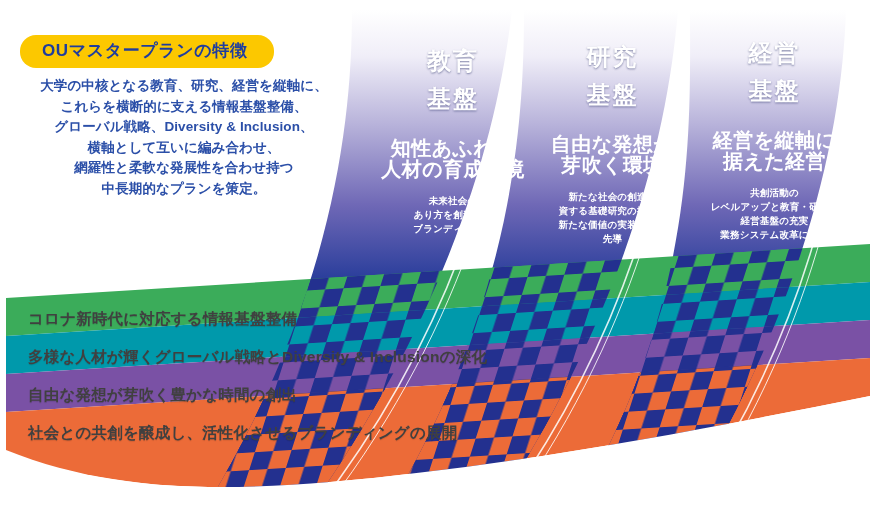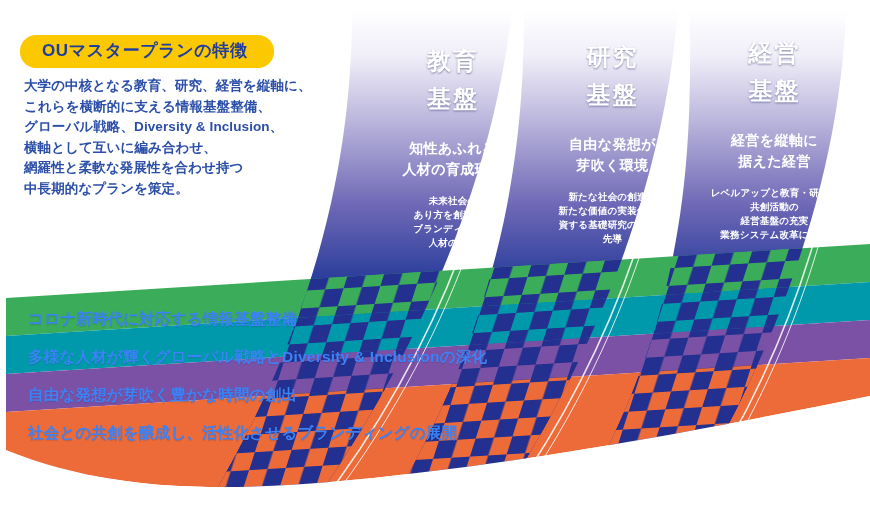--- a/index.html
+++ b/index.html
@@ -16,45 +16,45 @@
   .badge{
     position:absolute;left:20px;top:25px;
     background:#FCC800;color:#1F3D9E;
     font-size:17px;font-weight:bold;letter-spacing:.6px;
     padding:6px 26px 7px 22px;border-radius:16px;
     white-space:nowrap;line-height:1.15;
   }
   .lede{
     position:absolute;left:24px;top:66px;width:320px;
     color:#2B4FA8;font-size:13.5px;font-weight:bold;
-    line-height:20.6px;letter-spacing:.1px;
+    line-height:20.6px;letter-spacing:.1px;text-align:center;
   }
   .lede div{white-space:nowrap;}
 
   
   .pillars{position:absolute;left:0;top:0;width:870px;height:513px;z-index:30;pointer-events:none;}
   .pillar{position:absolute;text-align:center;color:#ffffff;}
   .pillar .ttl{
     font-size:24px;font-weight:bold;line-height:38px;letter-spacing:2px;
     text-shadow:0 1px 2px rgba(10,20,80,.45);
   }
   .pillar .sub{
-    font-size:14px;font-weight:bold;line-height:21px;margin-top:20px;letter-spacing:.4px;
+    font-size:20px;font-weight:bold;line-height:21px;margin-top:20px;letter-spacing:.4px;
   }
   .pillar .desc{
     font-size:9.5px;font-weight:bold;line-height:14px;margin-top:14px;letter-spacing:.2px;
   }
   .p1{left:378px;top:32px;width:150px;}
   .p2{left:535px;top:28px;width:155px;}
   .p3{left:697px;top:24px;width:155px;}
 
   
   .bands{position:absolute;left:0;top:0;width:870px;height:513px;z-index:35;pointer-events:none;}
   .band-label{
-    position:absolute;color:#3b82f6;font-weight:bold;
+    position:absolute;color:#404040;font-weight:bold;
     font-size:15.5px;letter-spacing:.2px;white-space:nowrap;
     text-shadow:0 1px 1px rgba(0,0,0,.12);
   }
   .b1{left:28px;top:299px;}
   .b2{left:28px;top:337px;}
   .b3{left:28px;top:375px;}
   .b4{left:28px;top:413px;}
 </style>
 </head>
 <body>
@@ -182,53 +182,52 @@
         <div>基盤</div>
       </div>
       <div class="sub">
         <div>知性あふれる</div>
         <div>人材の育成環境</div>
       </div>
       <div class="desc">
         <div>未来社会の</div>
         <div>あり方を創造し、</div>
         <div>ブランディングを</div>
-        <div>人材の育成</div>
       </div>
     </div>
 
     <div class="pillar p2">
       <div class="ttl">
         <div>研究</div>
         <div>基盤</div>
       </div>
       <div class="sub">
         <div>自由な発想が</div>
         <div>芽吹く環境</div>
       </div>
       <div class="desc">
         <div>新たな社会の創造に</div>
+        <div>資する基礎研究の推進と</div>
         <div>新たな価値の実装化への</div>
-        <div>資する基礎研究の推進と</div>
         <div>先導</div>
       </div>
     </div>
 
     <div class="pillar p3">
       <div class="ttl">
         <div>経営</div>
         <div>基盤</div>
       </div>
       <div class="sub">
         <div>経営を縦軸に</div>
         <div>据えた経営</div>
       </div>
       <div class="desc">
+        <div>共創活動の</div>
         <div>レベルアップと教育・研究・</div>
-        <div>共創活動の</div>
         <div>経営基盤の充実</div>
         <div>業務システム改革による</div>
       </div>
     </div>
   </div>
 
   <div class="bands">
     <div class="band-label b1">コロナ新時代に対応する情報基盤整備</div>
     <div class="band-label b2">多様な人材が輝くグローバル戦略とDiversity &amp; Inclusionの深化</div>
     <div class="band-label b3">自由な発想が芽吹く豊かな時間の創出</div>

